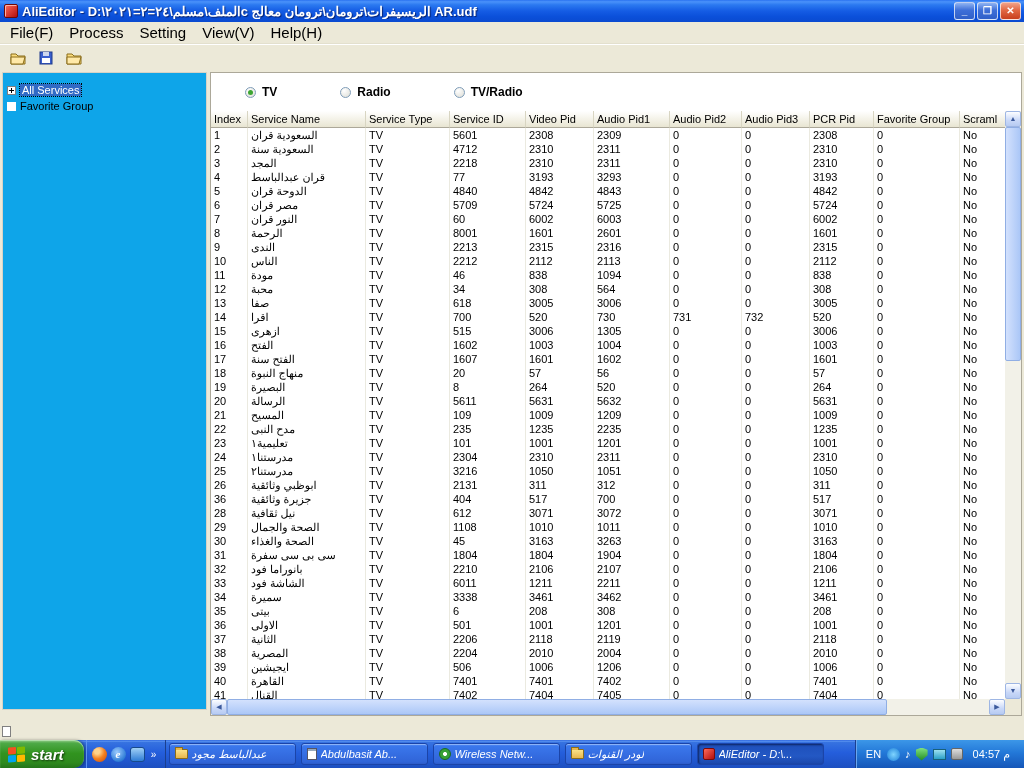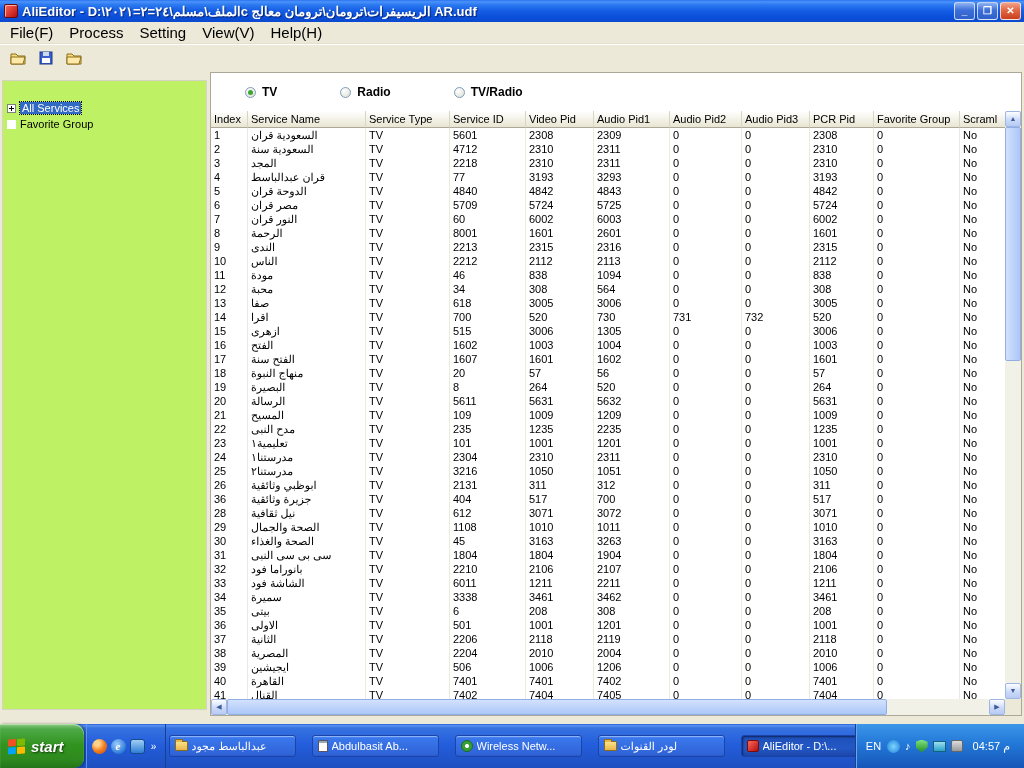--- a/index.html
+++ b/index.html
@@ -29,22 +29,22 @@
   .menu-item { font-size:15px; padding:3px 8px; color:#000; }
 
   .toolbar { height:26px; background:#ECE9D8; display:flex; align-items:center; gap:3px; padding-left:5px;
     border-top:1px solid #fff; }
   .tool-btn { width:25px; height:22px; display:flex; align-items:center; justify-content:center;
     border:1px solid transparent; background:transparent; }
 
   
   .content { position:absolute; top:70px; bottom:18px; left:0; right:0; }
 
-  .tree-panel { position:absolute; left:2px; top:2px; width:205px; bottom:12px; background:#bef264;
-    border:1px solid #D6D3C6; padding:19px 2px;margin-top:8px; }
+  .tree-panel { position:absolute; left:2px; top:2px; width:205px; bottom:12px; background:#0ea5e9;
+    border:1px solid #D6D3C6; padding:9px 2px; }
   .tree-item { display:flex; align-items:center; gap:4px; padding:1px 2px; font-size:11px; height:16px; }
   .plusbox { width:9px; height:9px; border:1px solid #808080; background:#fff; position:relative; flex:none; }
   .plusbox::before { content:""; position:absolute; left:1px; right:1px; top:3px; height:1px; background:#000; }
   .plusbox::after  { content:""; position:absolute; top:1px; bottom:1px; left:3px; width:1px; background:#000; }
   .plusbox.blank { border-color:transparent; } .plusbox.blank::before,.plusbox.blank::after{display:none;}
   .tree-label.selected { background:#316AC5; color:#fff; outline:1px dotted #000; padding:0 2px; }
 
   .main-panel { position:absolute; left:210px; right:2px; top:2px; bottom:6px; background:#fff;
     border:1px solid #ACA899; }
 
@@ -78,21 +78,21 @@
     background:linear-gradient(90deg,#D3E1FD,#ABC7F7); border:1px solid #90AEE4; border-radius:2px; }
   .hthumb { position:absolute; top:0; left:16px; width:660px; height:16px;
     background:linear-gradient(180deg,#D3E1FD,#ABC7F7); border:1px solid #90AEE4; border-radius:2px; }
   .scroll-corner { position:absolute; right:0; bottom:0; width:16px; height:16px; background:#ECE9D8; }
 
   .statusbar { position:absolute; left:0; right:0; bottom:0; height:18px; background:#ECE9D8;
     display:flex; align-items:center; padding-left:2px; }
   .grip { width:9px; height:11px; border:1px solid #808080; background:#fff; }
 
   
-  .taskbar { position:absolute; left:0; right:0; bottom:0; height:44px; display:flex; align-items:stretch;
+  .taskbar { position:absolute; left:0; right:0; bottom:0; height:28px; display:flex; align-items:stretch;
     background:linear-gradient(180deg,#245edc 0%,#5a93f0 4%,#3672e0 9%,#245edc 45%,#1d4fc0 100%); }
   .start-btn { flex:none; display:flex; align-items:center; gap:6px; padding:0 20px 0 8px;
     background:linear-gradient(180deg,#8BC883 0%,#4DA946 12%,#31931F 48%,#2E8A1E 80%,#24751A 100%);
     border-radius:0 10px 10px 0; box-shadow:inset 0 1px 1px #b6e2ae, 2px 0 3px rgba(0,0,0,.35); }
   .win-flag { width:17px; height:15px; display:grid; grid-template-columns:8px 8px; grid-template-rows:7px 7px;
     gap:1px; transform:skewY(-4deg); flex:none; }
   .win-flag span { border-radius:1px; }
   .pane-r{background:#F25022;} .pane-g{background:#7FBA00;} .pane-b{background:#00A4EF;} .pane-y{background:#FFB900;}
   .start-label { color:#fff; font-size:15px; font-weight:bold; font-style:italic;
     text-shadow:1px 1px 2px rgba(0,0,0,.6); }
@@ -101,21 +101,21 @@
   .ql-icon { display:inline-block; flex:none; }
   .firefox-icon { width:15px; height:15px; border-radius:50%;
     background:radial-gradient(circle at 35% 30%,#FFD28A 0 18%,#F58220 50%,#C4440B 100%); }
   .internet-explorer-icon { width:15px; height:15px; border-radius:50%; color:#fff; text-align:center;
     font:italic bold 11px/15px "Liberation Serif", serif;
     background:radial-gradient(circle at 40% 35%,#9CCBFF,#2E7CD6 70%,#1A54A8); }
   .messenger-icon { width:15px; height:15px; border-radius:3px;
     background:linear-gradient(180deg,#9FD0F5,#2E7CD6); border:1px solid #174a8c; }
   .quick-launch-overflow-chevron { color:#fff; font-size:10px; width:10px; text-align:center; }
 
-  .task-buttons { flex:1; display:flex; align-items:center; gap:16px; padding:0 3px; overflow:hidden; }
+  .task-buttons { flex:1; display:flex; align-items:center; gap:5px; padding:0 3px; overflow:hidden;font-style:italic; }
   .task-btn { flex:0 0 127px; height:22px; display:flex; align-items:center; gap:4px; padding:0 5px;
     border-radius:3px; border:1px solid #1B44A8; color:#fff; font-size:11px; overflow:hidden;
     background:linear-gradient(180deg,#5990f5 0%,#3A77EC 12%,#3064d8 90%,#2C5BC8 100%);
     box-shadow:inset 0 1px 0 #8ab2f8; }
   .task-btn.active { background:linear-gradient(180deg,#1E4FBA,#2358C4 60%,#1B47AC);
     box-shadow:inset 1px 1px 2px rgba(0,0,20,.55); }
   .task-label { white-space:nowrap; overflow:hidden; text-overflow:ellipsis; }
   .task-icon { flex:none; display:inline-block; }
   .icon-folder { width:13px; height:10px; background:linear-gradient(180deg,#FBE288,#E8B64C);
     border:1px solid #8A6D1A; border-radius:1px; position:relative; }
@@ -636,21 +636,21 @@
                   <td>3163</td>
                   <td>3263</td>
                   <td>0</td>
                   <td>0</td>
                   <td>3163</td>
                   <td>0</td>
                   <td>No</td>
                 </tr>
                 <tr>
                   <td>31</td>
-                  <td>سى بى سى النبى</td>
+                  <td>سى بى سى سفرة</td>
                   <td>TV</td>
                   <td>1804</td>
                   <td>1804</td>
                   <td>1904</td>
                   <td>0</td>
                   <td>0</td>
                   <td>1804</td>
                   <td>0</td>
                   <td>No</td>
                 </tr>

